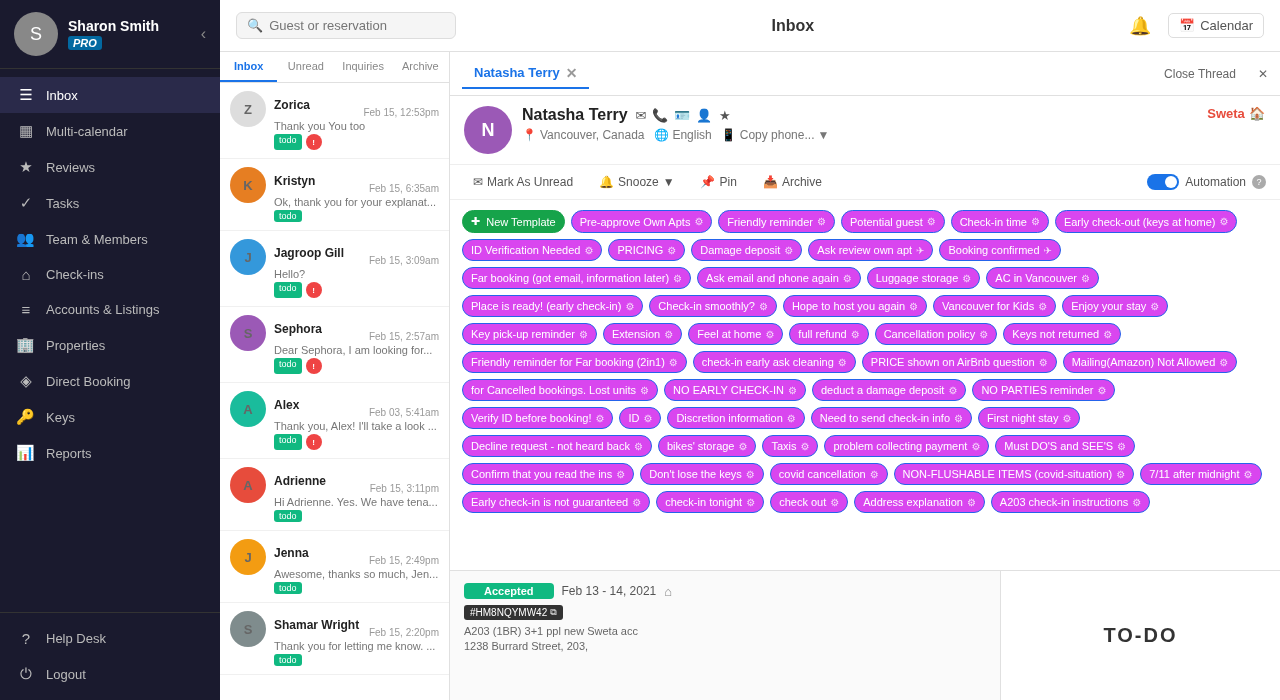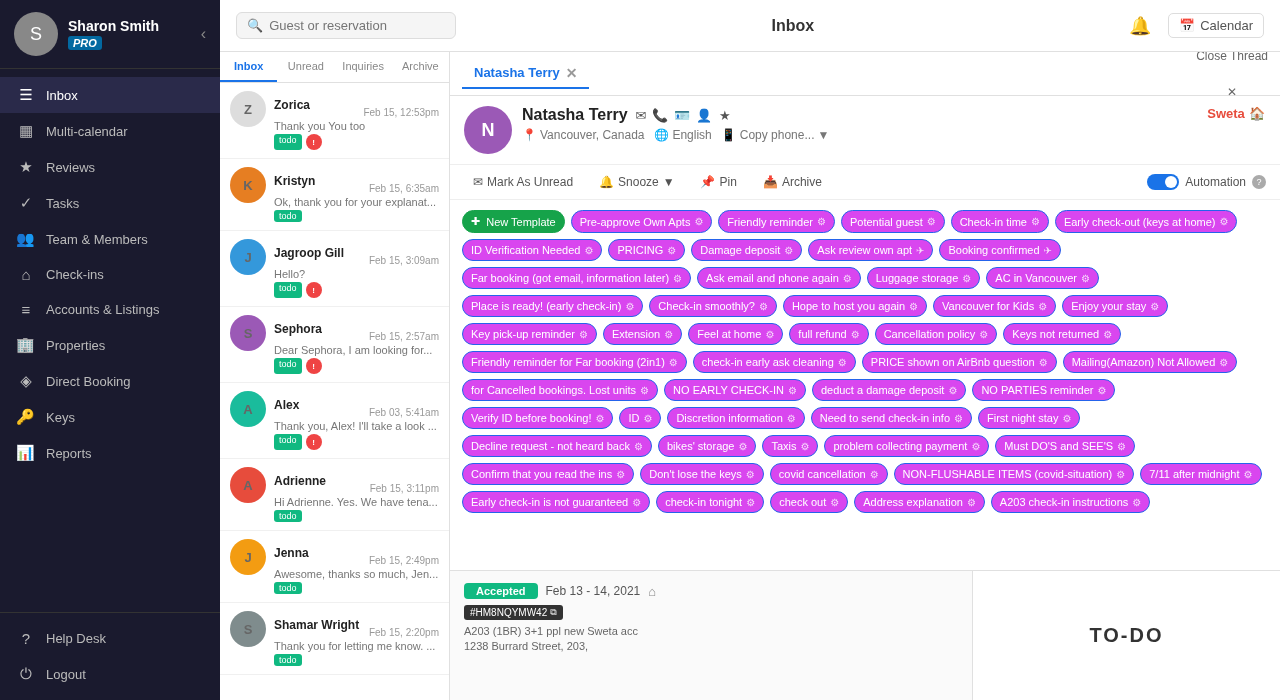--- a/index.html
+++ b/index.html
@@ -52,21 +52,21 @@
     .msg-preview { font-size: 11px; color: #777; white-space: nowrap; overflow: hidden; text-overflow: ellipsis; margin-top: 2px; }
     .msg-badges { display: flex; gap: 4px; margin-top: 2px; }
     .todo-badge { background: #10b981; color: #fff; font-size: 9px; padding: 1px 5px; border-radius: 3px; }
     .red-dot { width: 16px; height: 16px; background: #ef4444; border-radius: 50%; display: flex; align-items: center; justify-content: center; color: #fff; font-size: 8px; font-weight: 700; }
 
     
     .thread-area { flex: 1; display: flex; flex-direction: column; background: #fff; overflow: hidden; }
     .thread-tabs { display: flex; align-items: center; border-bottom: 1px solid #e0e0e0; padding: 0 12px; height: 44px; gap: 4px; }
     .thread-tab { display: flex; align-items: center; gap: 6px; padding: 6px 12px; border-bottom: 2px solid #1a73e8; font-size: 13px; font-weight: 600; color: #1a73e8; }
     .thread-close { color: #999; cursor: pointer; font-size: 14px; }
-    .close-thread-btn { margin-left: auto; display: flex; align-items: center; gap: 22px; font-size: 12px; color: #666; cursor: pointer; flex-direction: column; }
+    .close-thread-btn { margin-left: auto; display: flex; align-items: center; gap: 22px; font-size: 12px; color: #666; cursor: pointer; }
 
     .thread-header { padding: 10px 14px; border-bottom: 1px solid #eee; display: flex; align-items: flex-start; gap: 10px; }
     .thread-avatar { width: 48px; height: 48px; border-radius: 50%; background: #9b59b6; display: flex; align-items: center; justify-content: center; color: #fff; font-size: 18px; font-weight: 700; flex-shrink: 0; }
     .thread-info { flex: 1; }
     .thread-name-row { display: flex; align-items: center; gap: 8px; }
     .thread-name { font-size: 16px; font-weight: 700; color: #222; }
     .thread-icons { display: flex; gap: 6px; align-items: center; }
     .ti { color: #555; font-size: 13px; }
     .thread-meta { display: flex; align-items: center; gap: 10px; margin-top: 4px; font-size: 12px; color: #777; }
     .thread-meta span { display: flex; align-items: center; gap: 3px; }
@@ -85,26 +85,26 @@
     .template-tags { display: flex; flex-wrap: wrap; gap: 6px; }
     .tag { display: inline-flex; align-items: center; gap: 4px; padding: 4px 8px; border-radius: 14px; font-size: 11px; cursor: pointer; border: 1px solid transparent; }
     .tag-green { background: #16a34a; color: #fff; border-color: #16a34a; }
     .tag-blue { background: #d946ef; color: #fff; border-color: #2563eb; }
     .tag-gear { color: rgba(255,255,255,0.8); font-size: 10px; cursor: pointer; }
 
     
     .bottom-panel { display: flex; border-top: 1px solid #e0e0e0; height: 130px; }
     .booking-info { flex: 1; padding: 12px 14px; background: #fafafa; }
     .booking-status { display: flex; align-items: center; gap: 8px; margin-bottom: 6px; }
-    .accepted-badge { background: #10b981; color: #fff; font-size: 11px; padding: 2px 12px; border-radius: 4px; font-weight: 600; }
+    .accepted-badge { background: #10b981; color: #fff; font-size: 11px; padding: 2px 20px; border-radius: 4px; font-weight: 600; }
     .booking-dates { font-size: 12px; color: #555; }
     .booking-ref { display: flex; align-items: center; gap: 4px; margin-top: 4px; }
     .ref-badge { background: #333; color: #fff; font-size: 10px; padding: 2px 6px; border-radius: 3px; display: flex; align-items: center; gap: 3px; }
     .booking-address { font-size: 11px; color: #666; margin-top: 4px; line-height: 1.4; }
-    .todo-panel { width: 308px; background: #fff; border-left: 1px solid #e0e0e0; padding: 12px 16px; display: flex; align-items: center; justify-content: center; }
+    .todo-panel { width: 280px; background: #fff; border-left: 1px solid #e0e0e0; padding: 12px 16px; display: flex; align-items: center; justify-content: center; }
     .todo-title { font-size: 20px; font-weight: 700; color: #333; letter-spacing: 2px; }
   </style>
 </head>
 <body>
 
 <div class="sidebar">
   <div class="sidebar-profile">
     <div class="avatar">
       <span>S</span>
     </div>

